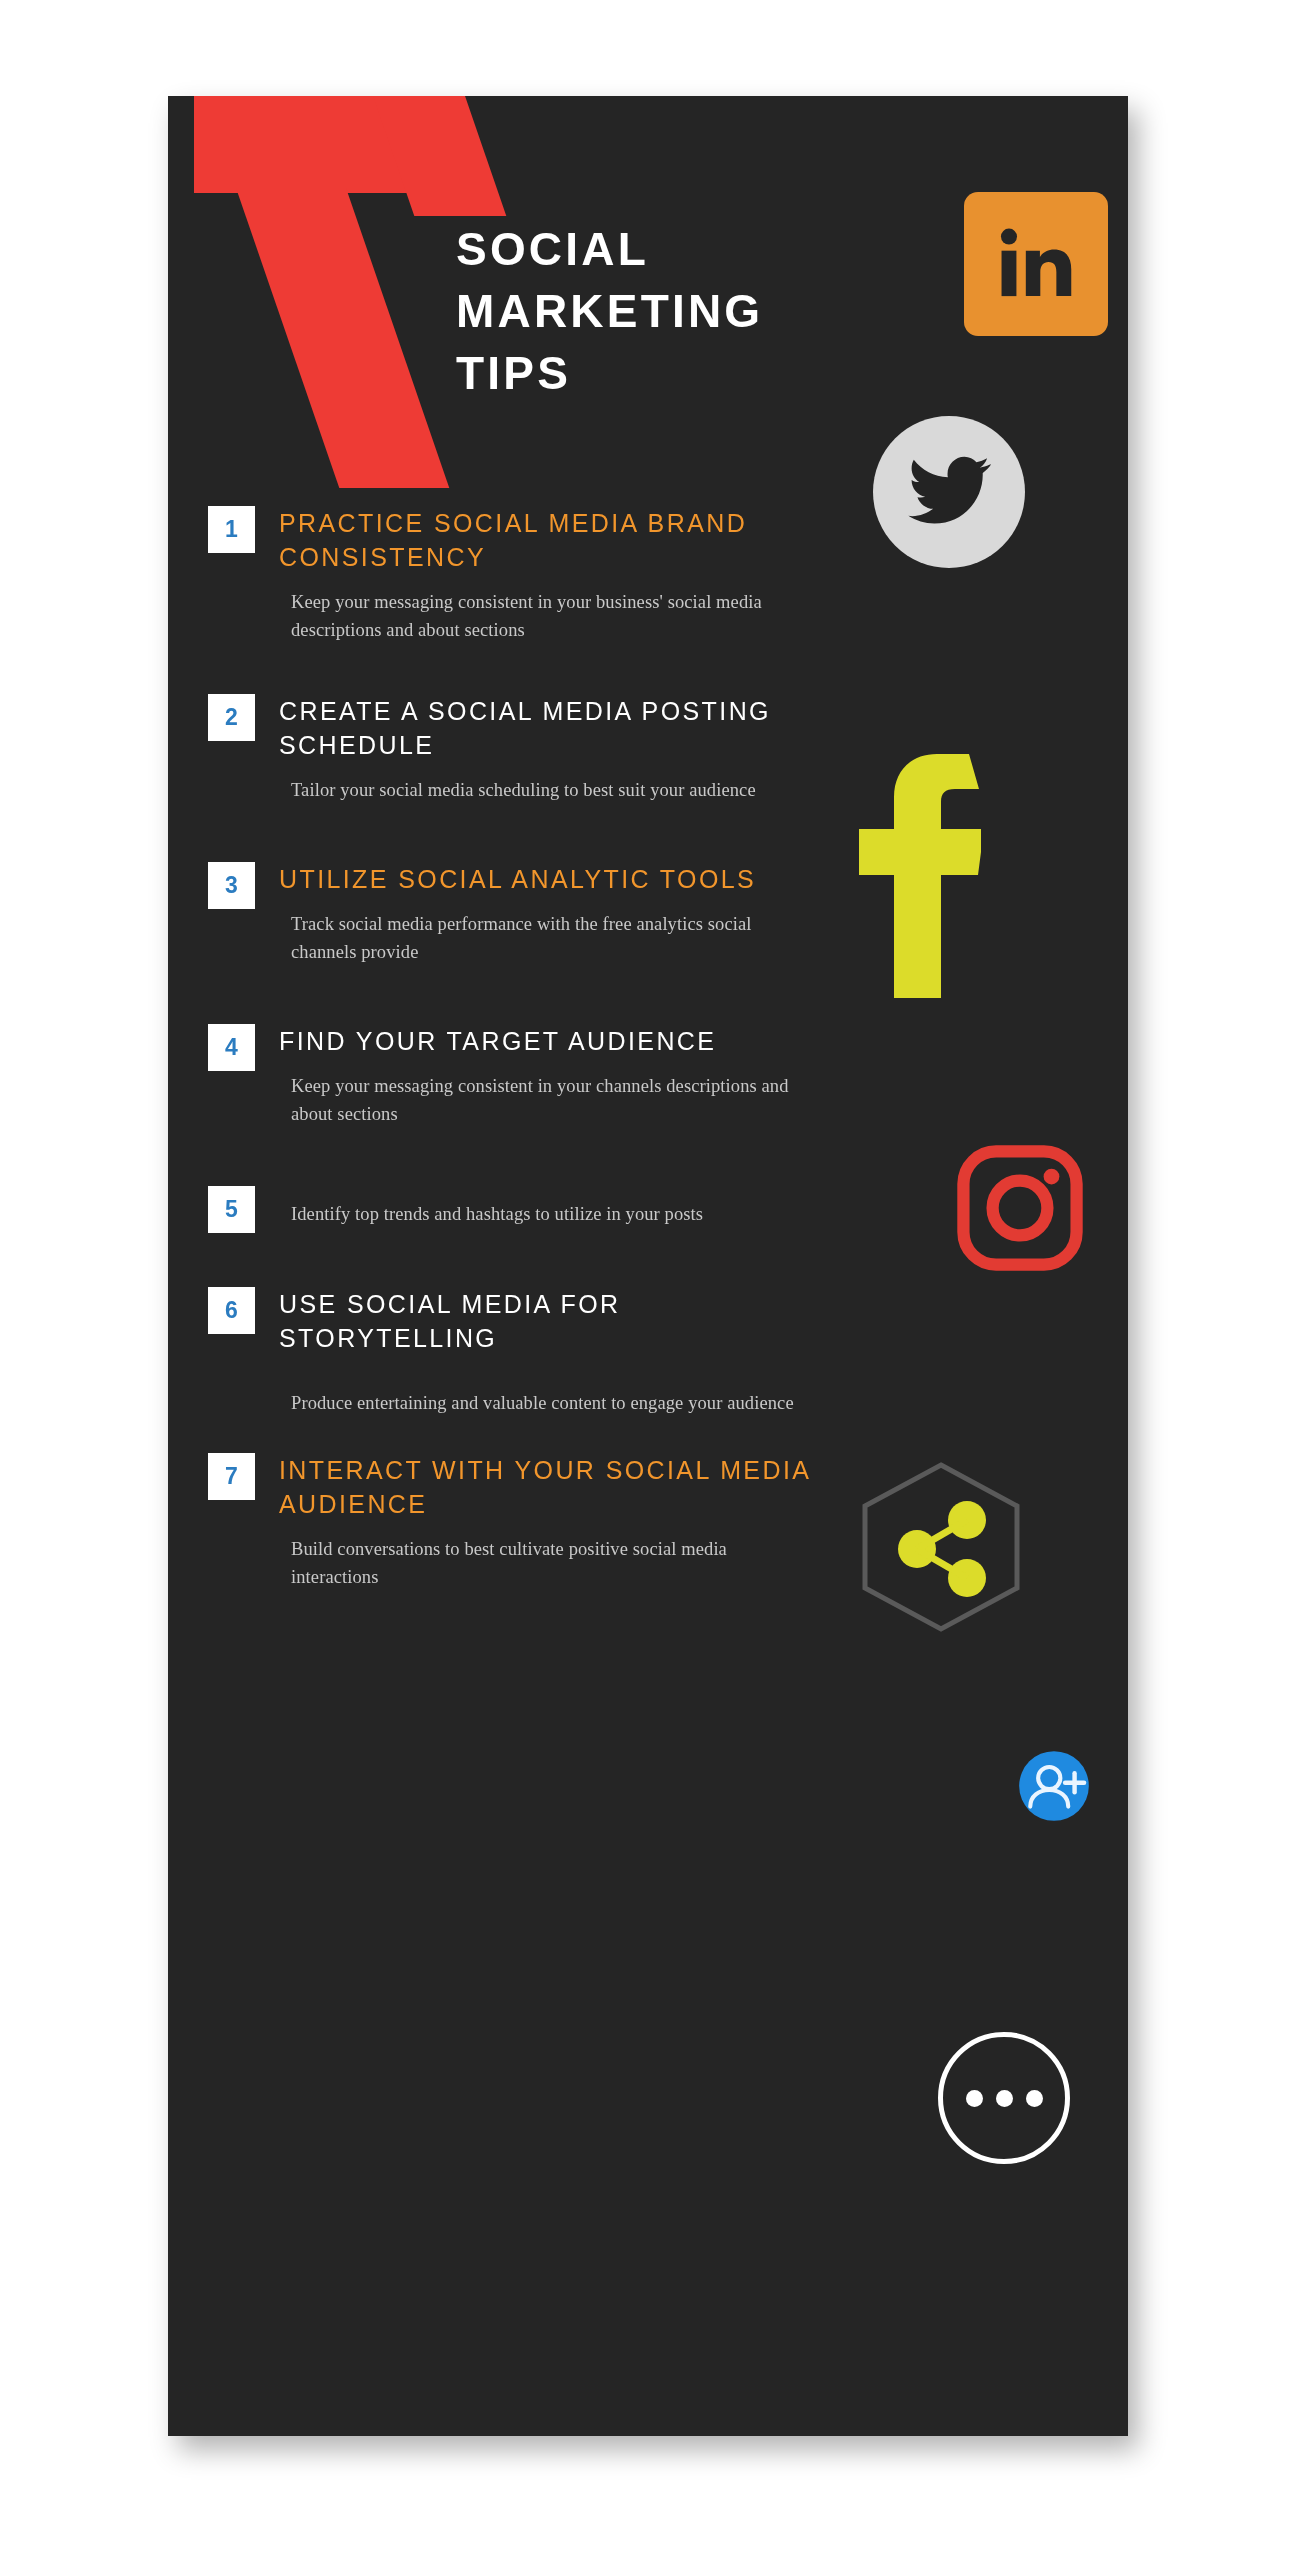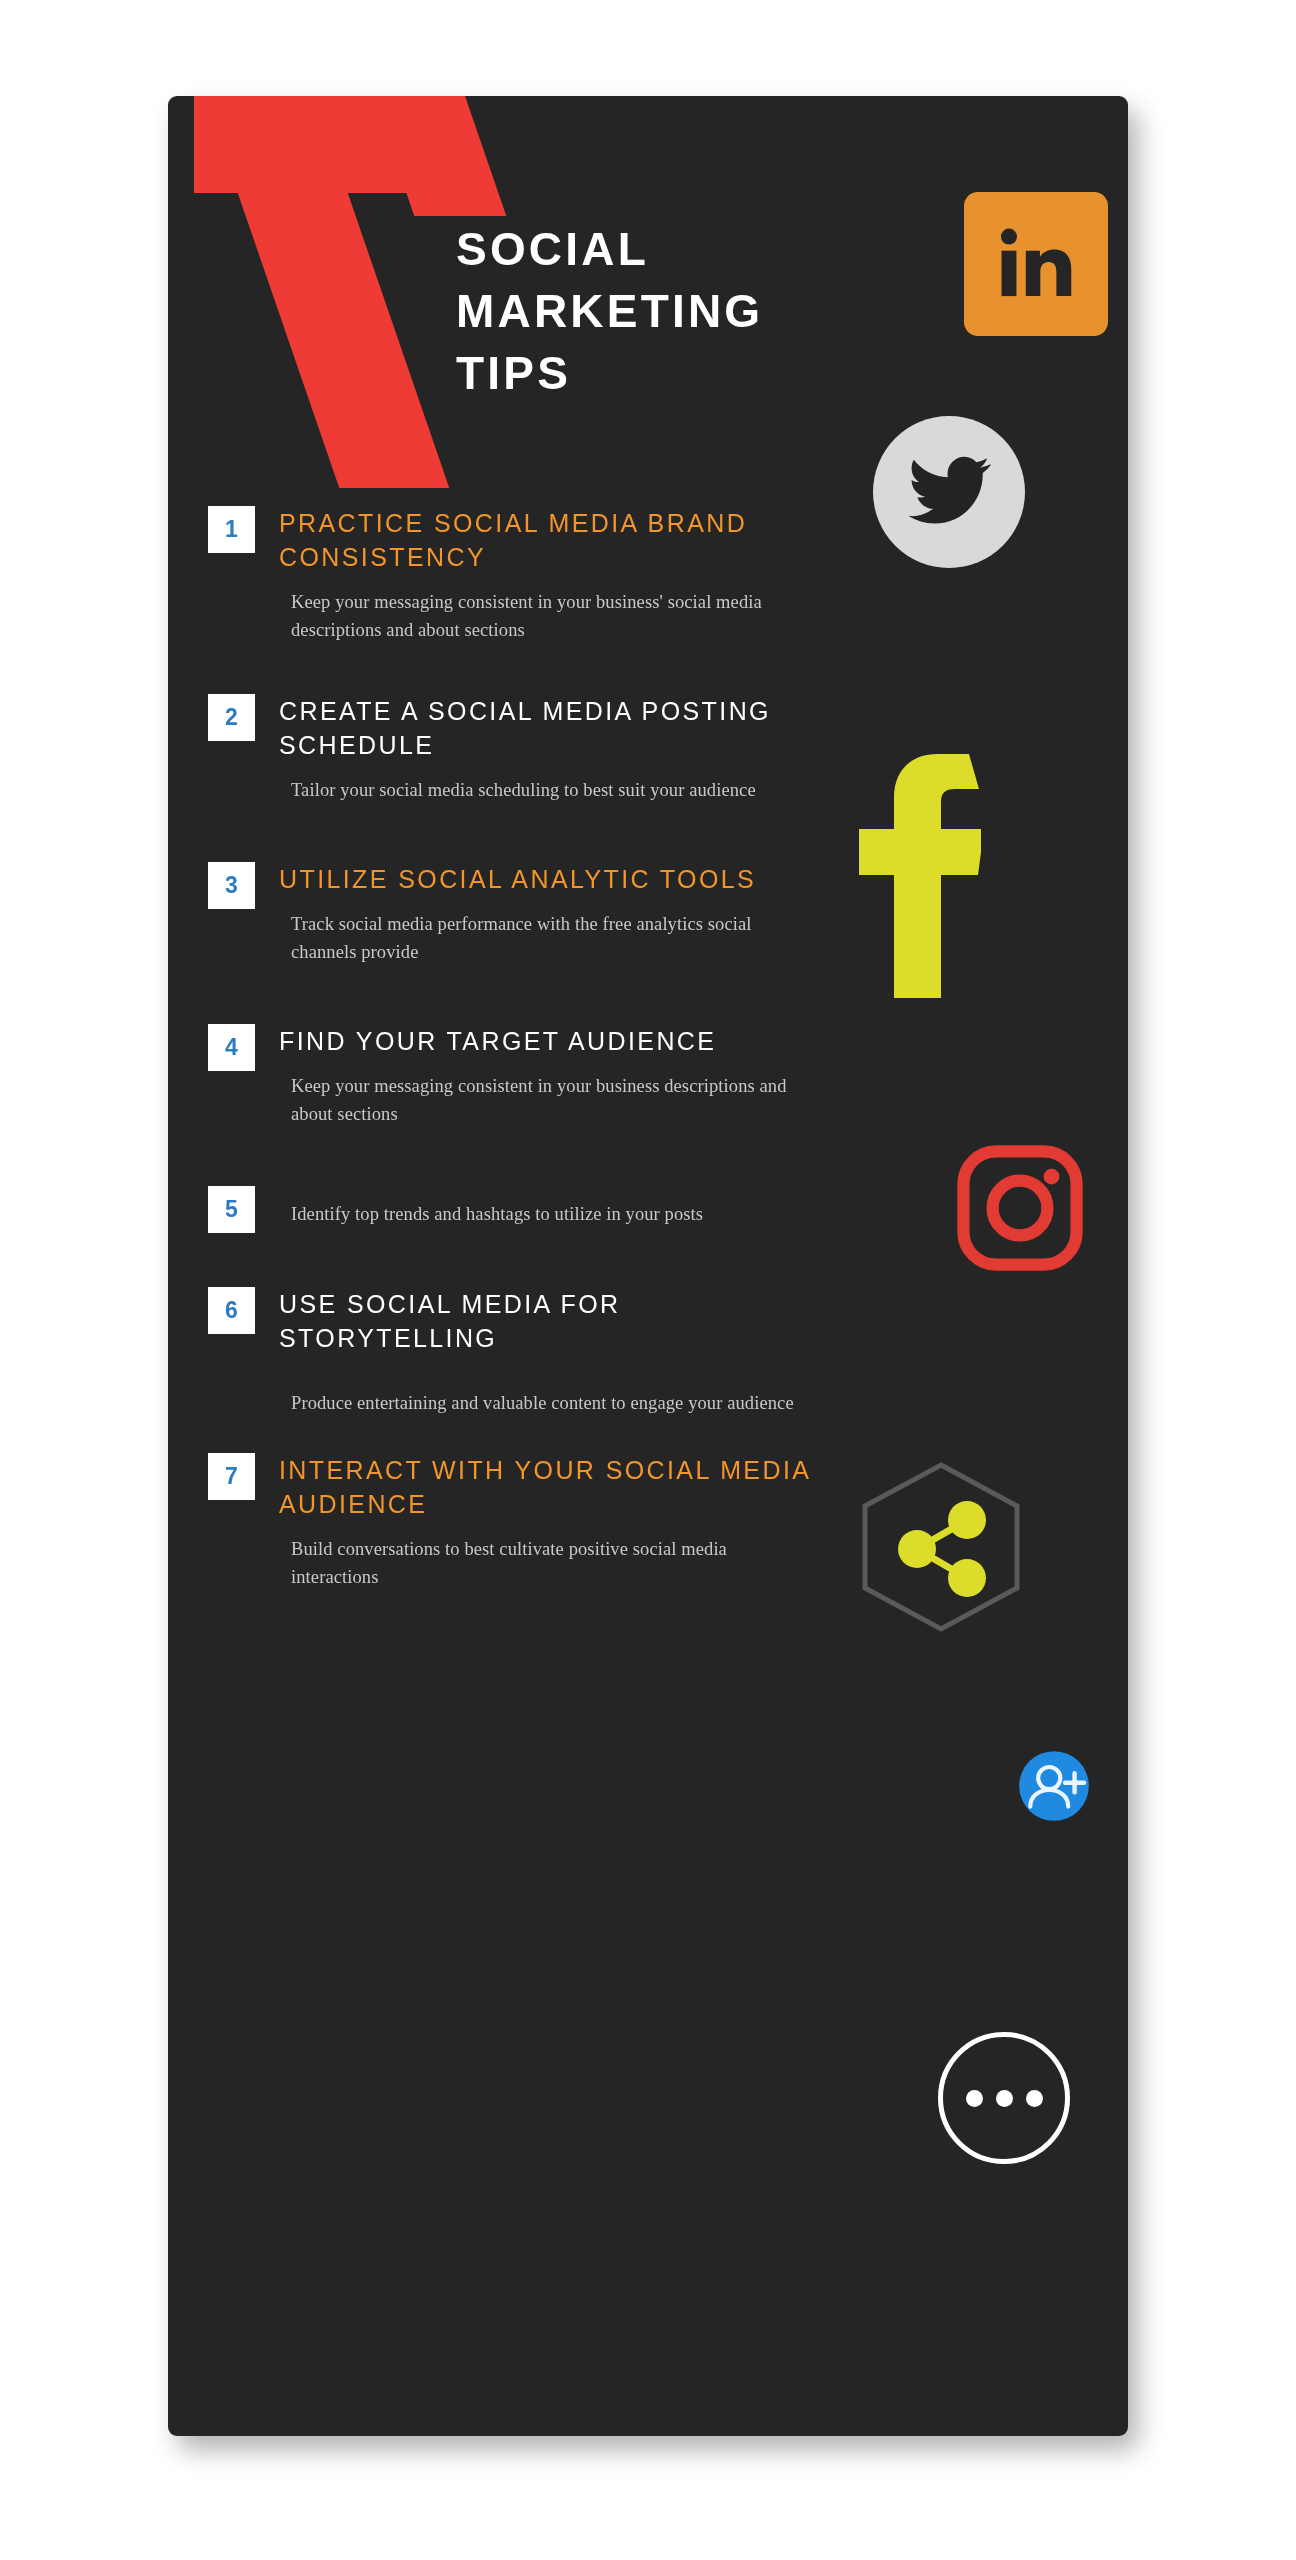--- a/index.html
+++ b/index.html
@@ -22,21 +22,20 @@
   
   .poster {
     position: absolute;
     left: 168px;
     top: 96px;
     width: 960px;
     height: 2340px;
     background: #252525;
     box-shadow: 10px 14px 26px rgba(0,0,0,0.30);
     overflow: hidden;
-    border-radius: 9px;
   }
 
   
   .seven-wrap {
     position: absolute;
     left: 0px;
     top: 0px;
     width: 320px;
     height: 420px;
     pointer-events: none;
@@ -252,21 +251,21 @@
           <div class="tip-desc">Track social media performance with the free analytics social channels provide</div>
         </div>
       </div>
 
       <div class="tip" style="margin-top:56px;">
         <div class="num-box">
           <span>4</span>
         </div>
         <div class="tip-body">
           <div class="tip-head white">FIND YOUR TARGET AUDIENCE</div>
-          <div class="tip-desc">Keep your messaging consistent in your business descriptions and about sections</div>
+          <div class="tip-desc">Keep your messaging consistent in your channels descriptions and about sections</div>
         </div>
       </div>
 
       <div class="tip" style="margin-top:56px;">
         <div class="num-box">
           <span>5</span>
         </div>
         <div class="tip-body">
           <div class="tip-desc">Identify top trends and hashtags to utilize in your posts</div>
         </div>

